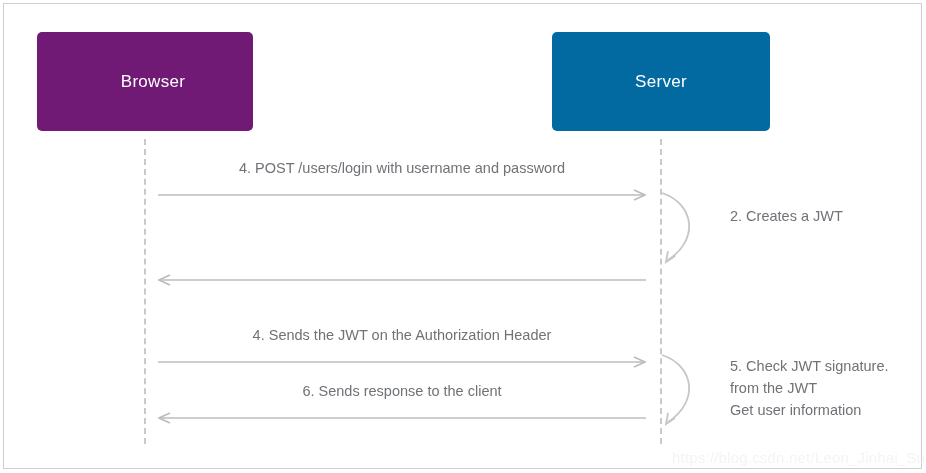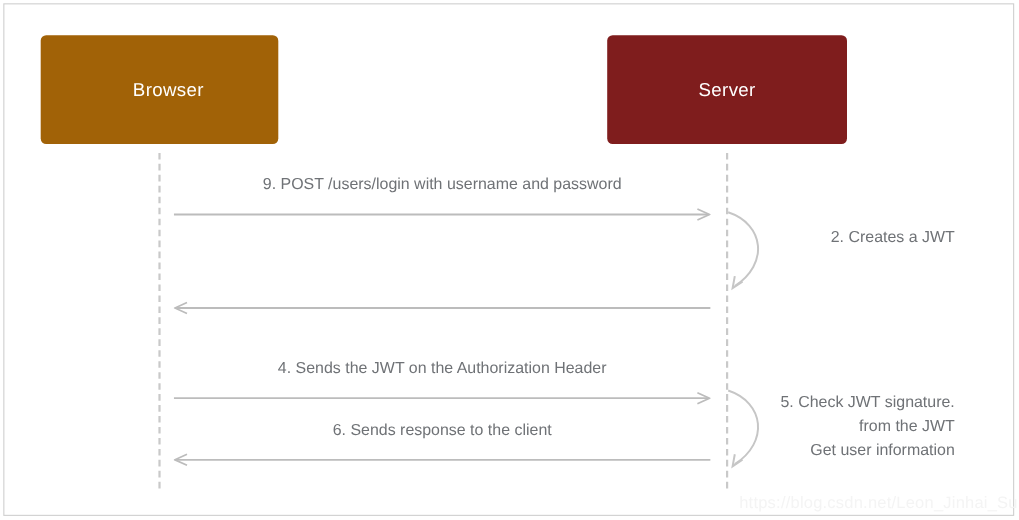--- a/index.html
+++ b/index.html
@@ -109,22 +109,22 @@
     left: 655px;
     width: 52px;
     height: 78px;
   }
   #selfcall-1 { top: 190px; }
   #selfcall-2 { top: 352px; }
 
   
   .note {
     position: absolute;
-    left: 688px;
-    text-align: right;
+    left: 730px;
+    text-align: left;
     font-size: 14.5px;
     line-height: 22px;
     color: #6f7276;
     width: 180px;
     white-space: nowrap;
   }
   #note-1 { top: 205px; }
   #note-2 { top: 355px; }
 
   
@@ -139,33 +139,33 @@
   }
 </style>
 </head>
 <body>
 
 <div id="canvas">
 
   <div id="frame-inner"></div>
   <div id="frame-border"></div>
 
-  <div class="participant" id="browser-box" style="background: #a16207; padding-left: 16px;">
+  <div class="participant" id="browser-box" style="background: #701a75; padding-left: 16px;">
     <span>Browser</span>
   </div>
 
-  <div class="participant" id="server-box" style="background: #7f1d1d; text-align: right;">
+  <div class="participant" id="server-box" style="background: #0369a1; text-align: right;">
     <span>Server</span>
   </div>
 
   <div class="lifeline" id="lifeline-browser"></div>
   <div class="lifeline" id="lifeline-server"></div>
 
   <div class="message" id="msg-1">
-    <div class="msg-label">9. POST /users/login with username and password</div>
+    <div class="msg-label">4. POST /users/login with username and password</div>
     <svg class="msg-arrow" viewBox="0 0 488 14" preserveAspectRatio="none">
       <line x1="0" y1="7" x2="486" y2="7" stroke="#bcbcbc" stroke-width="1.6"></line>
       <polyline points="476,2 487,7 476,12" fill="none" stroke="#bcbcbc" stroke-width="1.6"></polyline>
     </svg>
   </div>
 
   <div class="message" id="msg-2">
     <svg class="msg-arrow" viewBox="0 0 488 14" preserveAspectRatio="none">
       <line x1="2" y1="7" x2="488" y2="7" stroke="#bcbcbc" stroke-width="1.6"></line>
       <polyline points="12,2 1,7 12,12" fill="none" stroke="#bcbcbc" stroke-width="1.6"></polyline>

